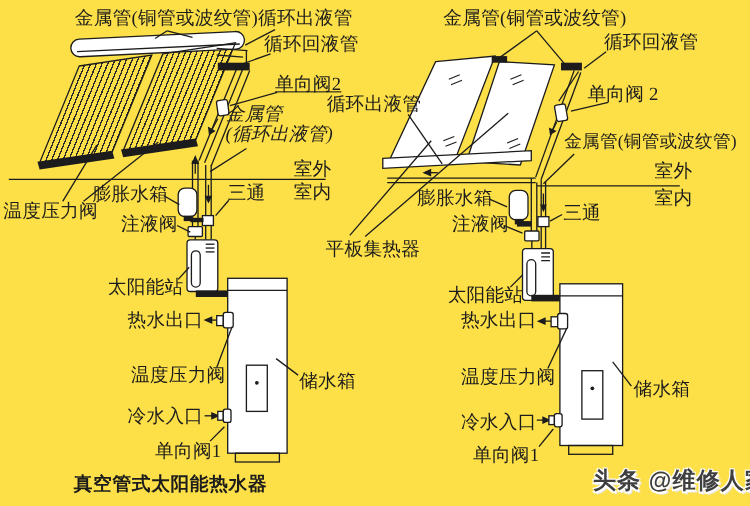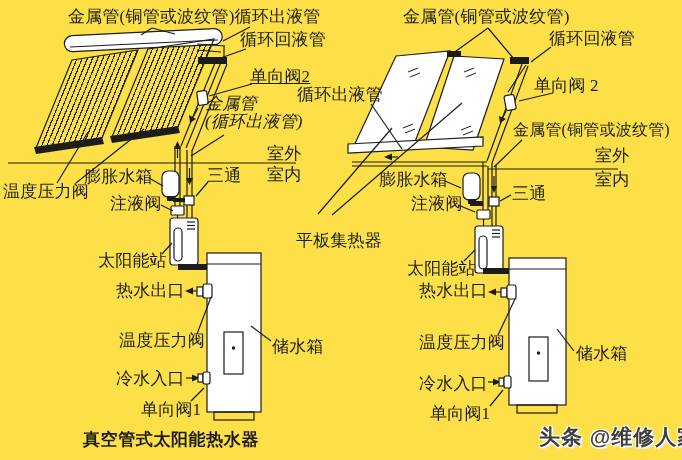--- a/index.html
+++ b/index.html
@@ -255,33 +255,33 @@
   <div class="lbl" style="left:84px;top:168px;">膨胀水箱</div>
   <div class="lbl" style="left:207px;top:167px;">三通</div>
   <div class="lbl" style="left:3px;top:183px;">温度压力阀</div>
   <div class="lbl" style="left:110px;top:195px;">注液阀</div>
   <div class="lbl" style="left:98px;top:252px;">太阳能站</div>
   <div class="lbl" style="left:116px;top:282px;">热水出口</div>
   <div class="lbl" style="left:119px;top:332px;">温度压力阀</div>
   <div class="lbl" style="left:272px;top:338px;">储水箱</div>
   <div class="lbl" style="left:116px;top:370px;">冷水入口</div>
   <div class="lbl" style="left:141px;top:401px;">单向阀1</div>
-  <div class="lbl caption" style="left:83px;top:431px;">真空管式太阳能热水器</div>
+  <div class="lbl caption" style="left:67px;top:431px;">真空管式太阳能热水器</div>
 
   <div class="lbl" style="left:403px;top:8px;">金属管(铜管或波纹管)</div>
   <div class="lbl" style="left:549px;top:30px;">循环回液管</div>
   <div class="lbl" style="left:534px;top:77px;">单向阀 2</div>
   <div class="lbl" style="left:297px;top:86px;">循环出液管</div>
   <div class="lbl small" style="left:513px;top:122px;">金属管(铜管或波纹管)</div>
   <div class="lbl" style="left:595px;top:147px;">室外</div>
   <div class="lbl" style="left:595px;top:171px;">室内</div>
   <div class="lbl" style="left:379px;top:171px;">膨胀水箱</div>
   <div class="lbl" style="left:411px;top:195px;">注液阀</div>
   <div class="lbl" style="left:512px;top:185px;">三通</div>
-  <div class="lbl" style="left:296px;top:232px;text-align:right;">平板集热器</div>
+  <div class="lbl" style="left:296px;top:218px;text-align:right;">平板集热器</div>
   <div class="lbl" style="left:407px;top:260px;">太阳能站</div>
   <div class="lbl" style="left:419px;top:282px;">热水出口</div>
   <div class="lbl" style="left:419px;top:334px;">温度压力阀</div>
   <div class="lbl" style="left:576px;top:345px;">储水箱</div>
   <div class="lbl" style="left:419px;top:375px;">冷水入口</div>
   <div class="lbl" style="left:430px;top:405px;">单向阀1</div>
 
   <div id="watermark">头条 @维修人家</div>
 
 </div>

